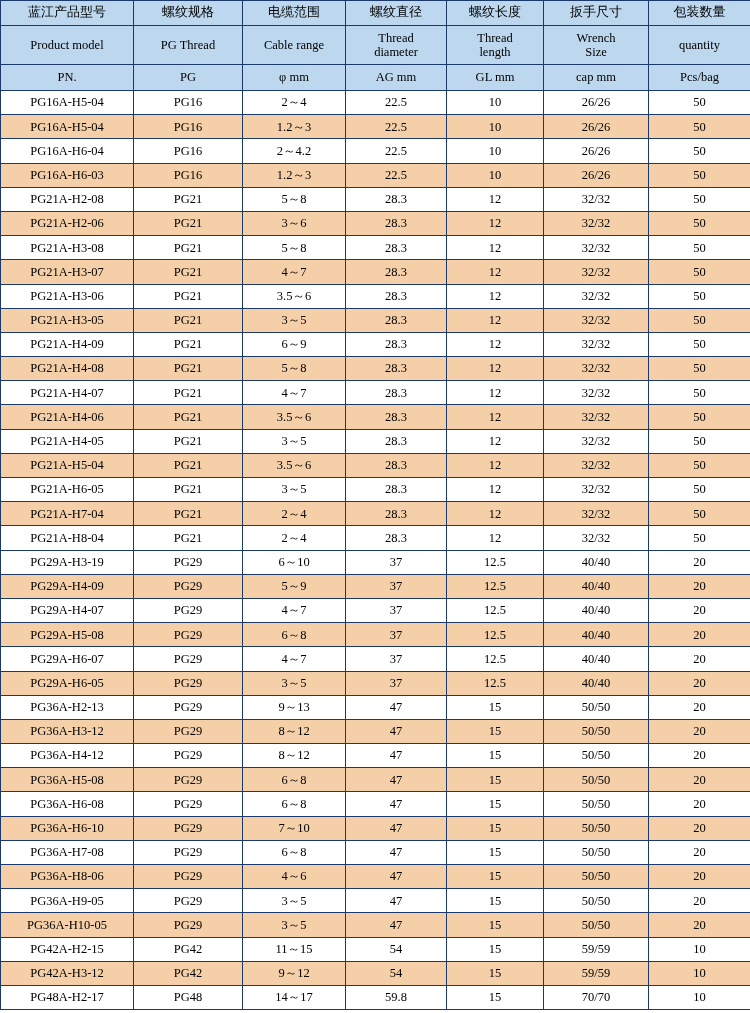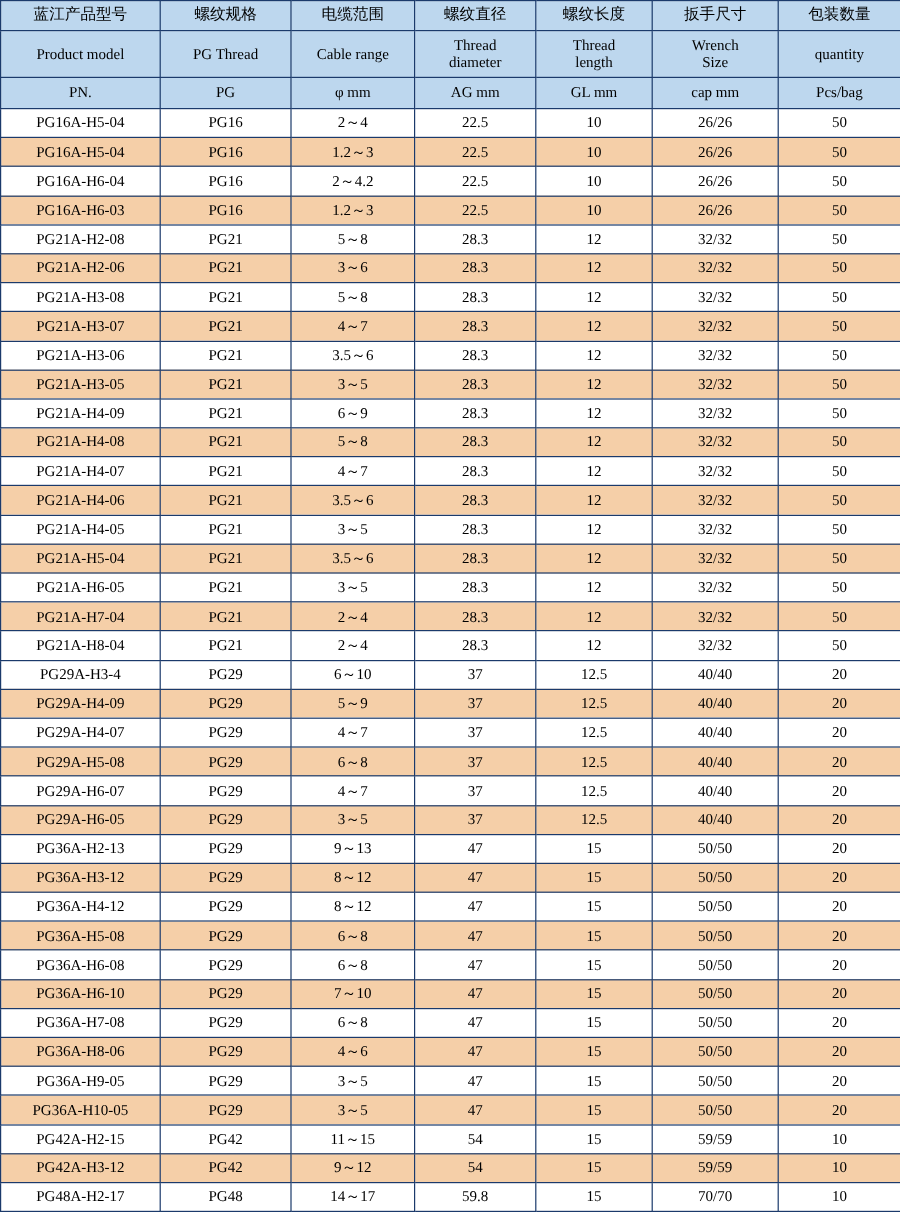--- a/index.html
+++ b/index.html
@@ -293,21 +293,21 @@
       <tr class="plain">
         <td>PG21A-H8-04</td>
         <td>PG21</td>
         <td>2～4</td>
         <td>28.3</td>
         <td>12</td>
         <td>32/32</td>
         <td>50</td>
       </tr>
       <tr class="plain">
-        <td>PG29A-H3-4</td>
+        <td>PG29A-H3-19</td>
         <td>PG29</td>
         <td>6～10</td>
         <td>37</td>
         <td>12.5</td>
         <td>40/40</td>
         <td>20</td>
       </tr>
       <tr class="alt">
         <td>PG29A-H4-09</td>
         <td>PG29</td>

